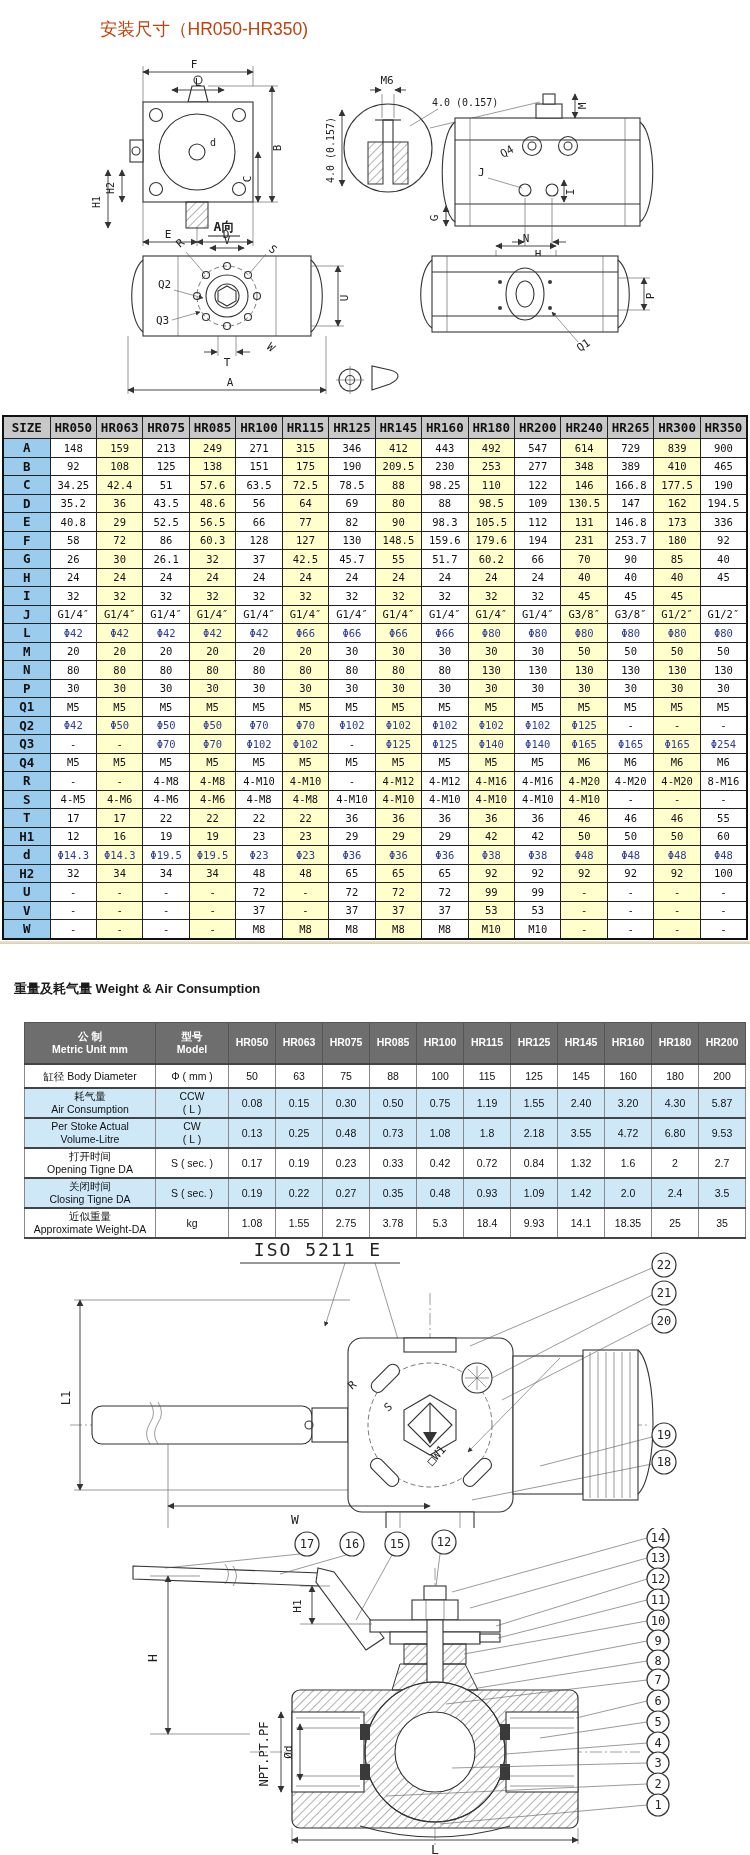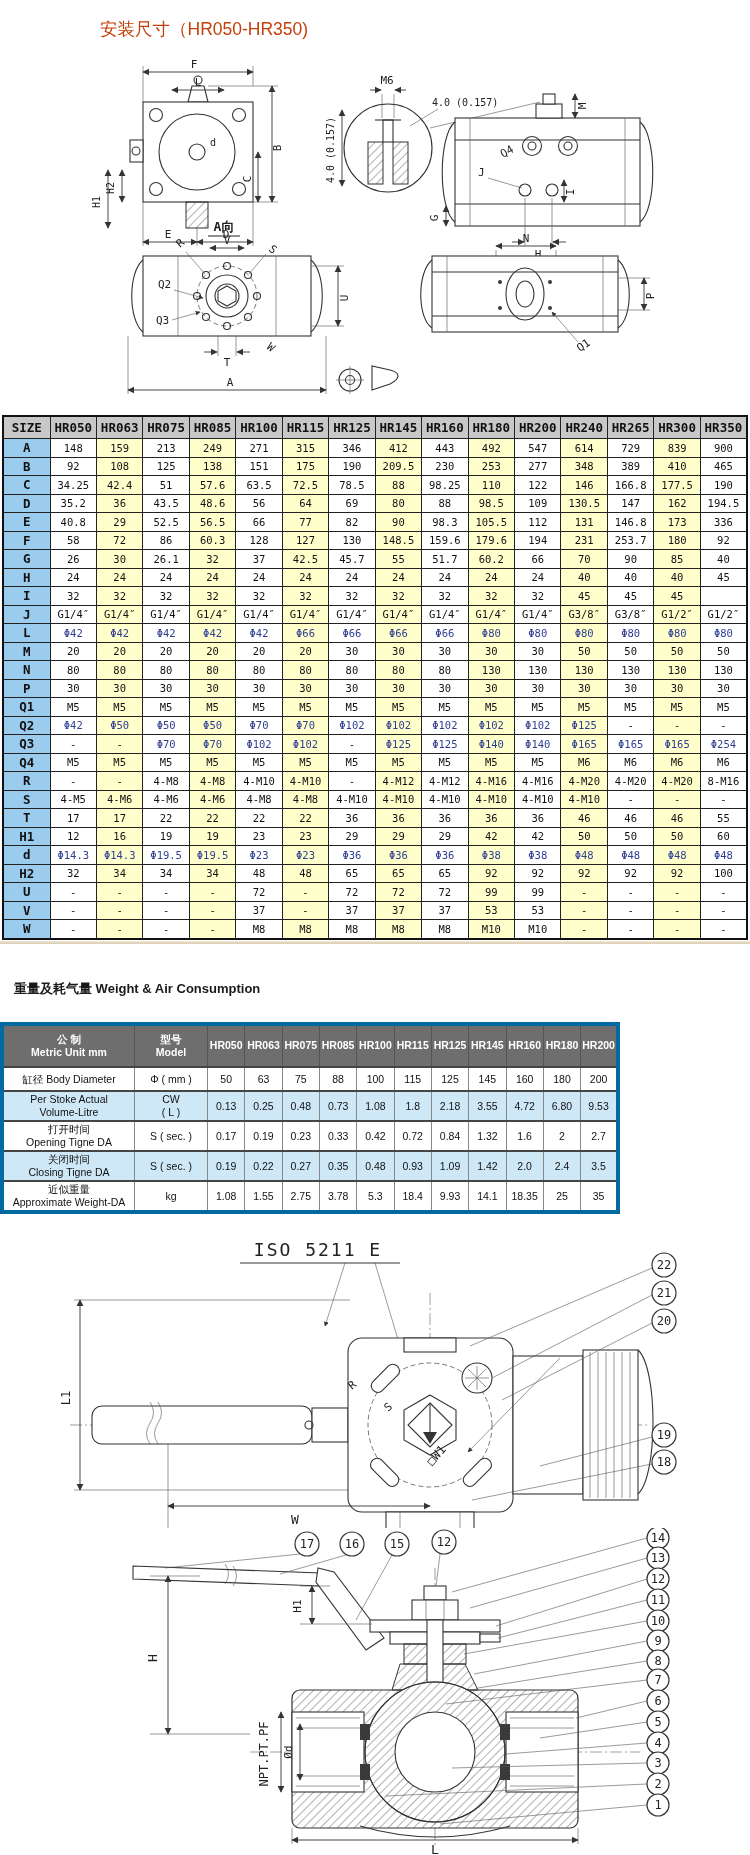--- a/index.html
+++ b/index.html
@@ -25,22 +25,22 @@
               white-space:nowrap;overflow:hidden;}
   #size-table th{height:21px;background:#c8c8c8;font-size:12.5px;font-weight:bold;margin-left:48px;}
   #size-table td{height:17.5px;font-size:10.5px;background:#fff;}
   #size-table td.lab{background:#9bccee;font-weight:bold;font-size:12.5px;}
   #size-table td.y{background:#ffffcc;}
   #size-table td.phi{color:#2e3d8f;}
   #size-table col.c0{width:47px;}
   
   .w-title{position:absolute;left:14px;top:980px;font-family:"Liberation Sans",sans-serif;
            font-size:13px;font-weight:bold;color:#1a1a1a;}
-  #weight-table{position:absolute;left:0;top:1022px;width:620px;border-collapse:collapse;
-                table-layout:fixed;font-family:"Liberation Sans",sans-serif;border:4px solid #0369a1;}
+  #weight-table{position:absolute;left:24px;top:1022px;width:722px;border-collapse:collapse;
+                table-layout:fixed;font-family:"Liberation Sans",sans-serif;border:1px solid #0369a1;}
   #weight-table th{background:#6e6e6e;color:#fff;font-size:10.5px;font-weight:bold;
                    height:40px;border:1px solid #555;line-height:1.25;padding:0;}
   #weight-table td{border-left:1px solid #888;border-right:1px solid #888;
                    border-top:2px solid #444;border-bottom:2px solid #444;
                    text-align:center;font-size:10.5px;padding:0;line-height:1.2;}
   #weight-table tr.r1 td{height:22px;}
   #weight-table tr.rr td{height:28px;}
   #weight-table tr.tint td{background:#cfe8f7;}
   .page-break{position:absolute;left:0;top:941px;width:750px;height:3px;
               background:linear-gradient(#efe6d2,#d9cdb2);}
@@ -773,20 +773,35 @@
           <td>88</td>
           <td>100</td>
           <td>115</td>
           <td>125</td>
           <td>145</td>
           <td>160</td>
           <td>180</td>
           <td>200</td>
         </tr>
         <tr class="tint rr">
+          <td>耗气量<br>Air Consumption</td>
+          <td>CCW<br>( L )</td>
+          <td>0.08</td>
+          <td>0.15</td>
+          <td>0.30</td>
+          <td>0.50</td>
+          <td>0.75</td>
+          <td>1.19</td>
+          <td>1.55</td>
+          <td>2.40</td>
+          <td>3.20</td>
+          <td>4.30</td>
+          <td>5.87</td>
+        </tr>
+        <tr class="tint rr">
           <td>Per Stoke Actual<br>Volume-Litre</td>
           <td>CW<br>( L )</td>
           <td>0.13</td>
           <td>0.25</td>
           <td>0.48</td>
           <td>0.73</td>
           <td>1.08</td>
           <td>1.8</td>
           <td>2.18</td>
           <td>3.55</td>

